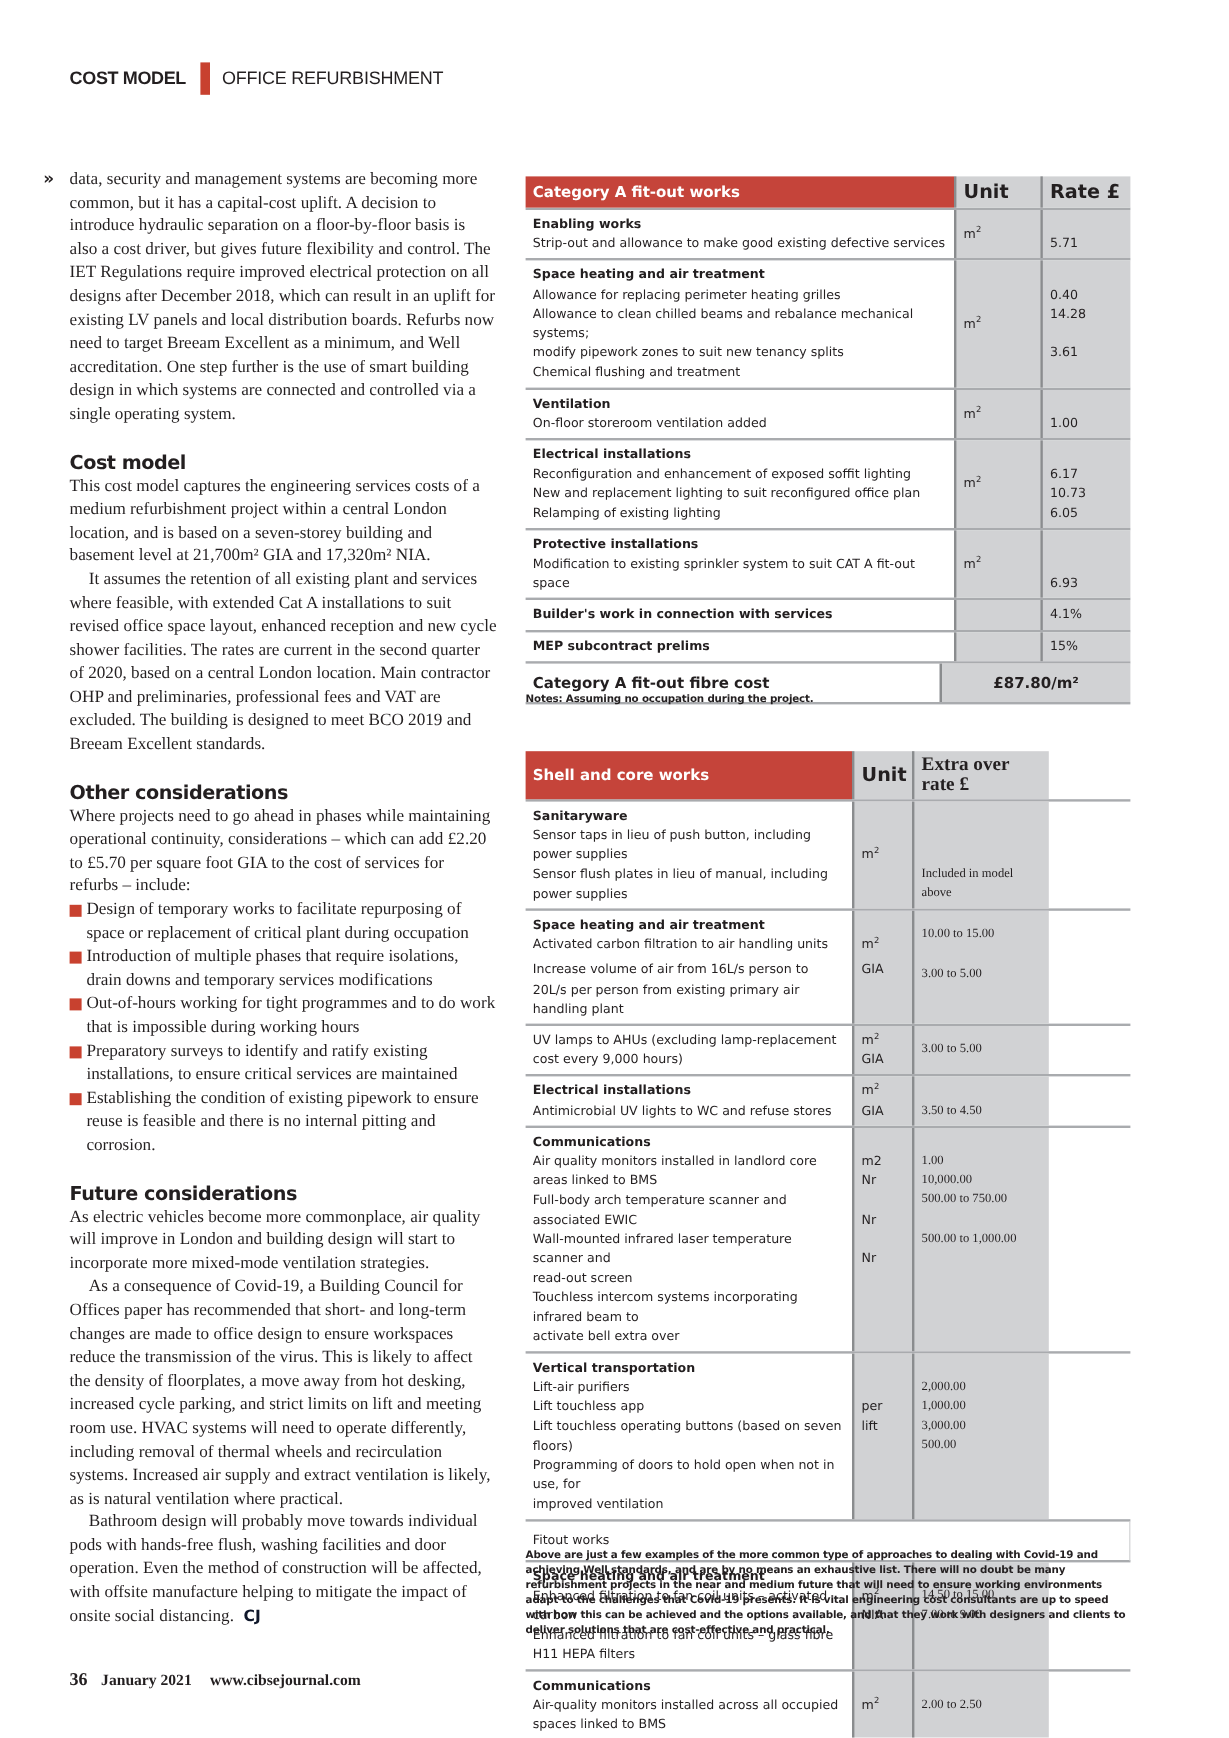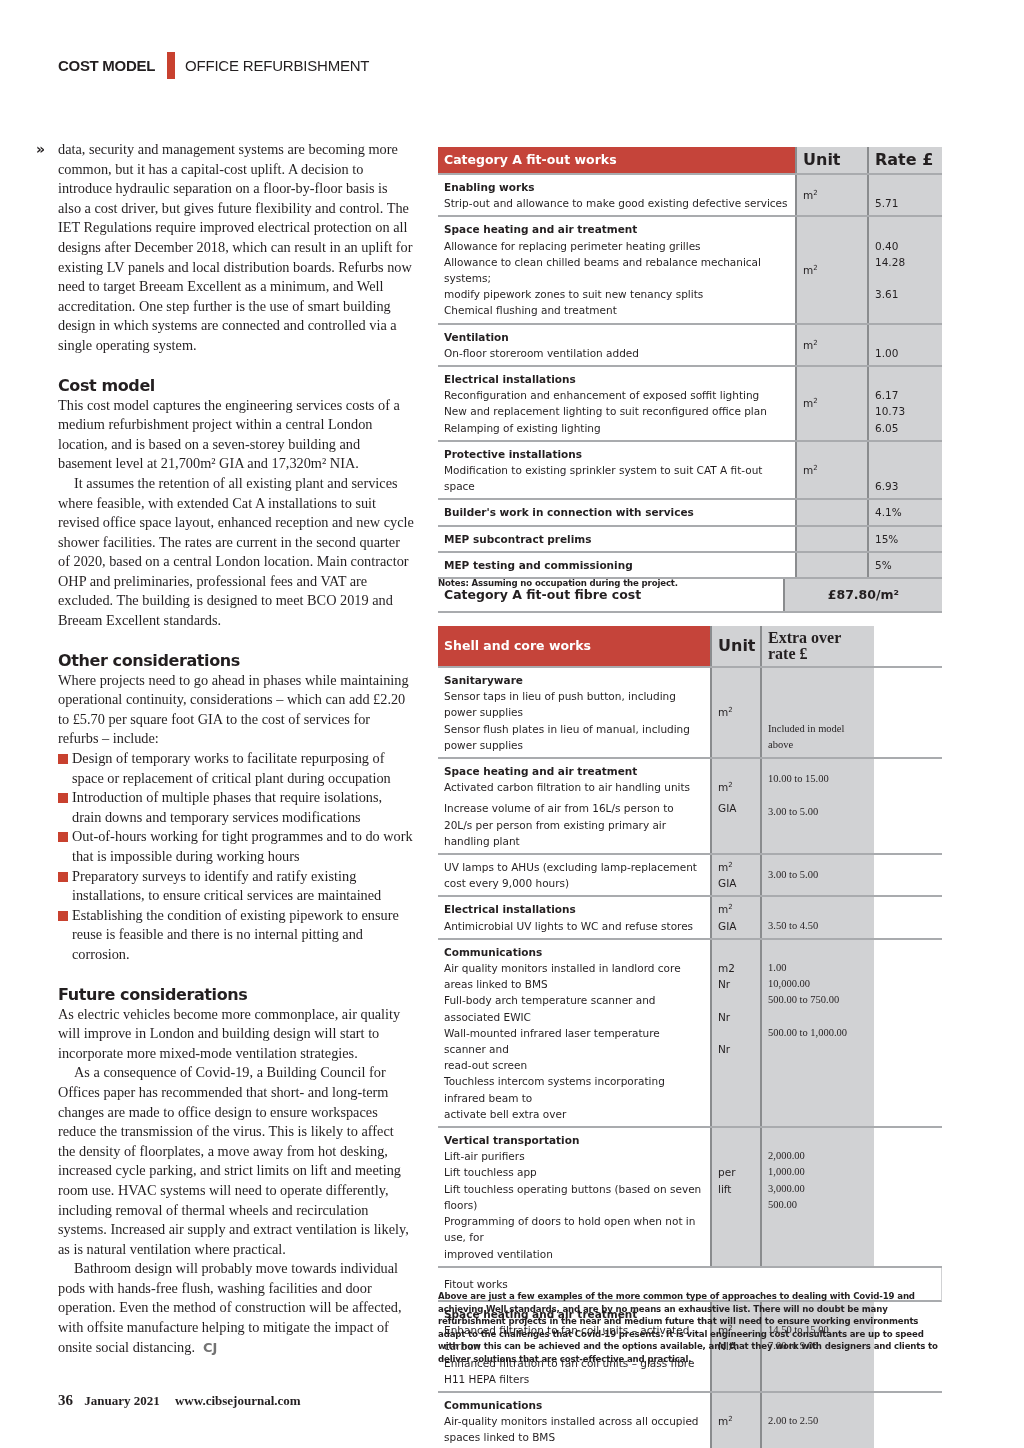--- a/index.html
+++ b/index.html
@@ -14,21 +14,21 @@
 
   
   .left { position: absolute; left: 58px; top: 140px; width: 356px; font-family: "Liberation Serif", serif; font-size: 14.3px; line-height: 19.6px; color: #231f20; }
   .left p { margin: 0; }
   .left p.indent { text-indent: 16px; }
   .left .cont-arrow { position: absolute; left: -22px; top: 0; font-family: "DejaVu Sans", sans-serif; font-weight: bold; font-size: 14px; color: #231f20; }
   .left h2 { font-family: "DejaVu Sans", sans-serif; font-weight: bold; font-size: 16px; letter-spacing: -0.4px; line-height: 20px; margin-top: 20px; color: #231f20; }
   .left ul { list-style: none; }
   .left li { position: relative; padding-left: 14px; }
   .left li .sq { position: absolute; left: 0; top: 5px; width: 10px; height: 10px; background: #c8412f; }
-  .cj { font-family: "DejaVu Sans", sans-serif; font-weight: bold; color: #737373; font-size: 13px; margin-left: 8px; }
+  .cj { font-family: "DejaVu Sans", sans-serif; font-weight: bold; color: #0f172a; font-size: 13px; margin-left: 8px; }
 
   
   .footer { position: absolute; left: 58px; top: 1392px; font-family: Liberation Serif, serif; font-size: 13px; color: #231f20; }
   .footer .pg { font-weight: bold; font-size: 15px; margin-right: 8px; }
   .footer .date { font-weight: bold; margin-right: 12px; }
   .footer .site { font-weight: bold; }
 
   
   .tbl { position: absolute; left: 438px; width: 504px; font-family: "DejaVu Sans", sans-serif; font-size: 10.5px; line-height: 16.2px; color: #231f20; }
   .tbl .row { display: flex; border-bottom: 2px solid #a9abae; }
@@ -180,25 +180,20 @@
   <div class="row">
     <div class="c1 b">Builder's work in connection with services</div>
     <div class="c2"></div>
     <div class="c3">4.1%</div>
   </div>
   <div class="row">
     <div class="c1 b">MEP subcontract prelims</div>
     <div class="c2"></div>
     <div class="c3">15%</div>
   </div>
-  <div class="row">
-    <div class="c1 b">MEP testing and commissioning</div>
-    <div class="c2"></div>
-    <div class="c3">5%</div>
-  </div>
 
   <div class="row total">
     <div class="c1">Category A fit-out fibre cost</div>
     <div class="c23">£87.80/m²</div>
   </div>
 </div>
 <div class="note" style="top:577px;">Notes: Assuming no occupation during the project.</div>
 
 <div class="tbl" id="tblB" style="top:626px;">
   <div class="row head" style="height:42px;">

